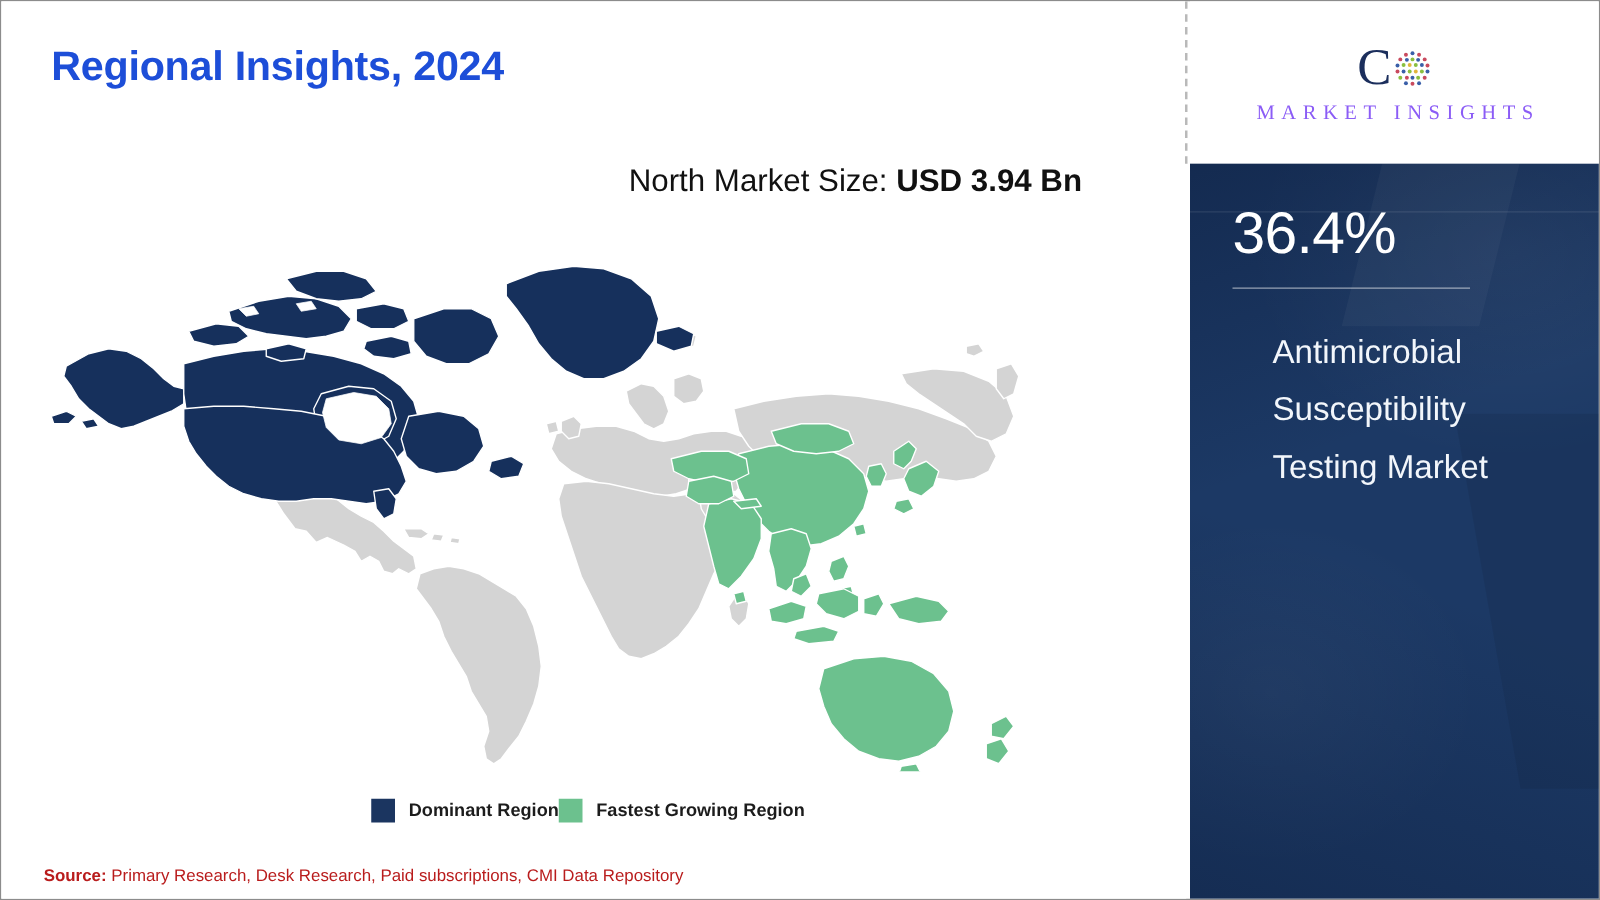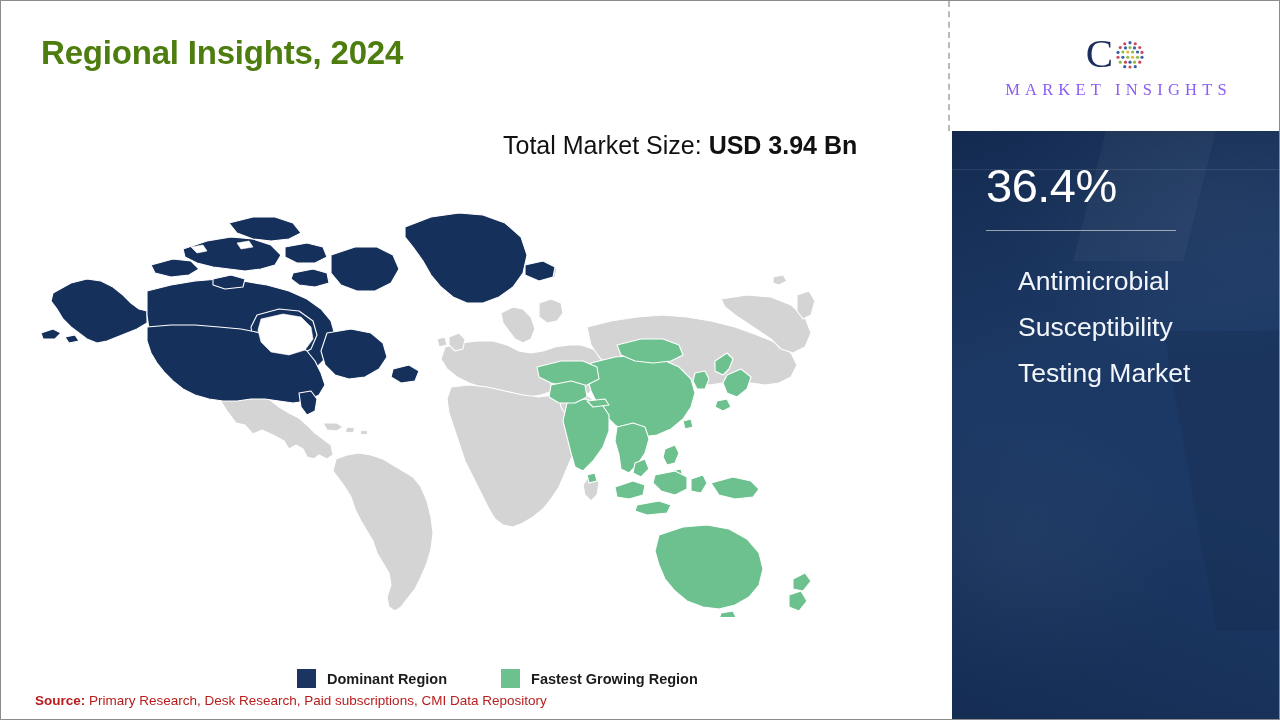--- a/index.html
+++ b/index.html
@@ -36,21 +36,21 @@
     height: 130px;
     border-left: 2px dashed #b9b9b9;
   }
 
   .title {
     position: absolute;
     left: 40px;
     top: 33px;
     font-size: 33px;
     font-weight: bold;
-    color: #4d7c0f;
+    color: #1d4ed8;
     letter-spacing: -0.2px;
     white-space: nowrap;
   }
 
   .market-size {
     position: absolute;
     left: 502px;
     top: 125px;
     width: 390px;
     font-size: 25px;
@@ -75,22 +75,20 @@
     height: 100%;
   }
 
   
   .legend {
     position: absolute;
     left: 296px;
     top: 638px;
     display: flex;
     align-items: center;
-    gap: 54px;
-    margin-top: 30px;
   }
   .legend-item {
     display: flex;
     align-items: center;
     gap: 11px;
   }
   .legend-swatch {
     width: 19px;
     height: 19px;
     display: block;
@@ -230,21 +228,21 @@
 <body>
 
 <div class="page">
 
   <div class="left-pane"></div>
   <div class="divider-dashed"></div>
 
   <div class="title">Regional Insights, 2024</div>
 
   <div class="market-size">
-    <span>Total Market Size: </span><span class="bold">USD 3.94 Bn</span>
+    <span>North Market Size: </span><span class="bold">USD 3.94 Bn</span>
   </div>
 
   <div class="map-wrap">
     <svg viewBox="0 0 800 430" xmlns="http://www.w3.org/2000/svg">
       <g stroke="#ffffff" stroke-width="1.1" stroke-linejoin="round">
 
         <g fill="#d4d4d4">
 
           <path d="M160 196 L186 208 L196 224 L205 236 L214 238 L222 247 L231 243 L244 249 L253 254 L258 262 L265 258 L272 262 L276 270 L283 272 L288 268 L296 272 L302 268 L300 258 L292 252 L284 246 L276 238 L268 231 L258 226 L248 220 L238 212 L228 206 L216 200 L204 196 L192 192 L178 190 L166 190 Z"></path>
 

